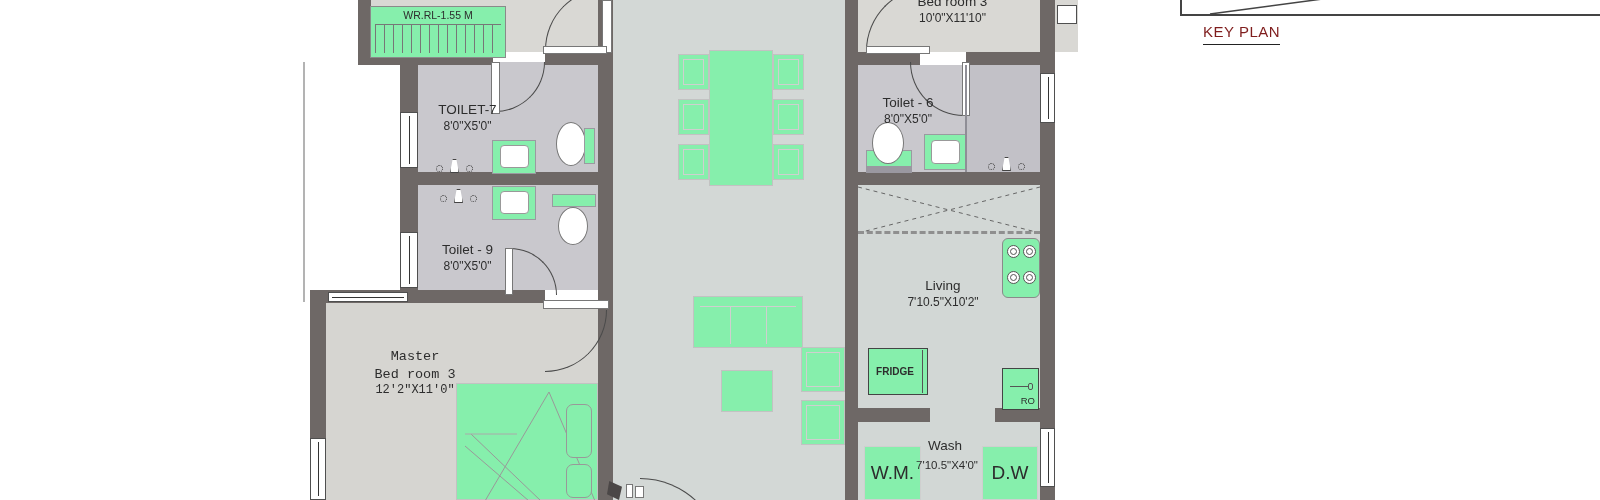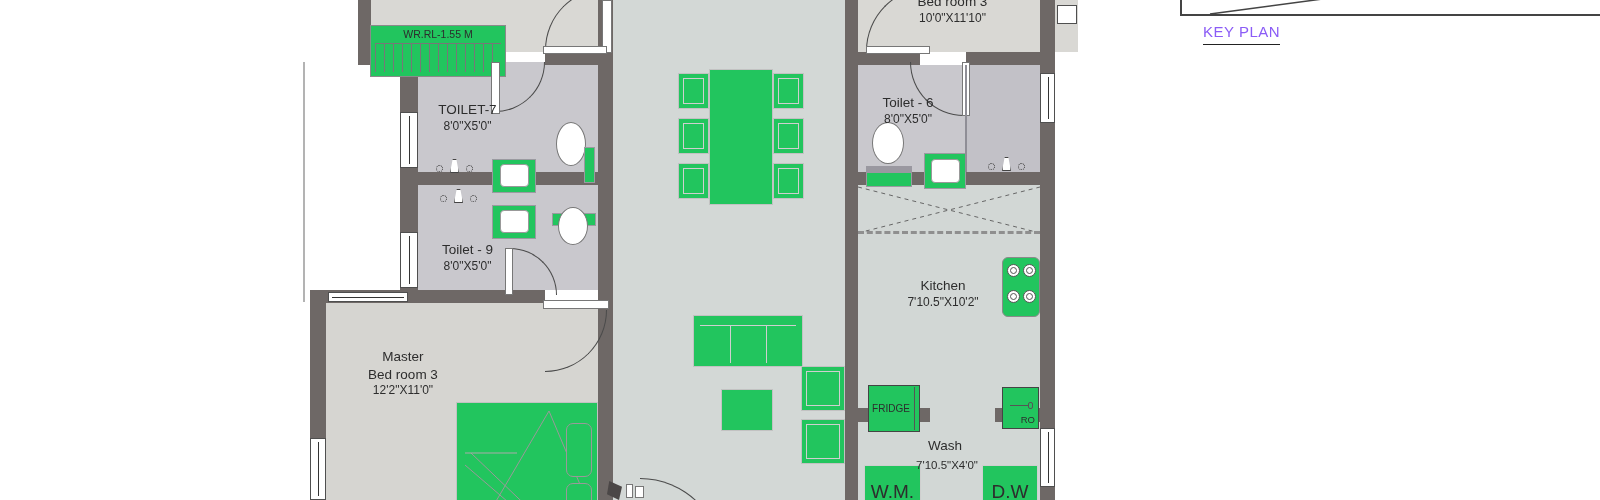--- a/index.html
+++ b/index.html
@@ -5,21 +5,21 @@
   html,body{margin:0;padding:0;background:#fff;}
   #plan{position:relative;width:1600px;height:500px;background:#fff;overflow:hidden;
         font-family:"Liberation Sans",sans-serif;color:#2d2d2d;}
   .abs{position:absolute;}
   .floor{position:absolute;}
   .w{position:absolute;background:#6e6866;}
   .win{position:absolute;background:#fff;border:1px solid #4f4f4f;box-sizing:border-box;}
   .win i{position:absolute;background:#333;}
   .arc{position:absolute;box-sizing:border-box;border:0 solid #4a4a4a;}
   .leaf{position:absolute;background:#fff;border:1px solid #777;box-sizing:border-box;}
-  .fx{position:absolute;background:#22c55e;border:1px solid #9a9aa0;box-sizing:border-box;margin-top:19px;}
+  .fx{position:absolute;background:#86efac;border:1px solid #9a9aa0;box-sizing:border-box;}
   .soft{border:1px solid #c2c2c2;}
   .lbl{position:absolute;text-align:center;line-height:1.3;}
   .nm{font-size:13.5px;}
   .dm{font-size:12px;}
   .thin{position:absolute;background:#9a99a0;}
   .burner{position:absolute;width:13px;height:13px;border:1px solid #555;border-radius:50%;box-sizing:border-box;background:#fff;}
   .burner::before{content:"";position:absolute;inset:2px;border:1px solid #555;border-radius:50%;}
   .shdot{position:absolute;width:7px;height:7px;border:1px dotted #444;border-radius:50%;box-sizing:border-box;}
   .shhead{position:absolute;width:9px;height:14px;background:#fff;border:1px solid #444;box-sizing:border-box;
           clip-path:polygon(30% 0,70% 0,100% 100%,0 100%);}
@@ -200,21 +200,21 @@
     <line x1="0" y1="2" x2="182" y2="48" stroke="#666" stroke-width="1" stroke-dasharray="4,4"></line>
     <line x1="0" y1="48" x2="182" y2="2" stroke="#666" stroke-width="1" stroke-dasharray="4,4"></line>
   </svg>
   <div style="position:absolute;left:858px;top:231px;width:182px;height:0;border-top:3px dashed #8f8f8f;"></div>
   <div class="fx" style="left:1002px;top:238px;width:38px;height:60px;border-radius:6px;border-color:#8a8a8a;">
     <div class="burner" style="left:4px;top:6px;"></div>
     <div class="burner" style="left:20px;top:6px;"></div>
     <div class="burner" style="left:4px;top:32px;"></div>
     <div class="burner" style="left:20px;top:32px;"></div>
   </div>
-  <div class="fx" style="left:868px;top:366px;width:52px;height:47px;border:1.5px solid #444;">
+  <div class="fx" style="left:868px;top:348px;width:60px;height:47px;border:1.5px solid #444;font-weight:bold;">
     <div style="position:absolute;right:4px;top:1px;bottom:1px;width:1px;background:#555;"></div>
     <div class="lbl" style="left:0;right:6px;top:16px;font-size:10px;">
       <span>FRIDGE</span>
     </div>
   </div>
   <div class="fx" style="left:1002px;top:368px;width:37px;height:42px;border:1.5px solid #444;">
     <div style="position:absolute;left:7px;top:17px;width:18px;height:1px;background:#555;"></div>
     <div style="position:absolute;left:25px;top:14px;width:5px;height:7px;border:1px solid #555;border-radius:2px;box-sizing:border-box;"></div>
     <div class="lbl" style="right:3px;bottom:2px;left:0;text-align:right;font-size:9.5px;">
       <span>RO</span>
@@ -242,36 +242,36 @@
   </div>
   <div class="lbl" style="left:858px;top:94px;width:100px;">
     <div class="nm">Toilet - 6</div>
     <div class="dm">8'0"X5'0"</div>
   </div>
   <div class="lbl" style="left:880px;top:-7px;width:145px;">
     <div class="nm">Bed room 3</div>
     <div class="dm">10'0"X11'10"</div>
   </div>
   <div class="lbl" style="left:868px;top:277px;width:150px;">
-    <div class="nm">Kitchen</div>
+    <div class="nm">Living</div>
     <div class="dm">7'10.5"X10'2"</div>
   </div>
-  <div class="lbl" style="left:324px;top:348px;width:158px;">
+  <div class="lbl" style="left:336px;top:348px;width:158px;font-family:Liberation Mono, monospace;">
     <div class="nm">Master</div>
     <div class="nm">Bed room 3</div>
     <div class="dm">12'2"X11'0"</div>
   </div>
   <div class="lbl" style="left:895px;top:437px;width:100px;">
     <div class="nm">Wash</div>
   </div>
   <div class="lbl" style="left:891px;top:458px;width:112px;">
     <div style="font-size:11.5px;">7'10.5"X4'0"</div>
   </div>
 
   <div style="position:absolute;left:1180px;top:-42px;width:480px;height:58px;border:2px solid #444;box-sizing:border-box;background:#fff;"></div>
   <svg style="left:1200px;top:-40px;" width="400" height="56">
     <line x1="10" y1="54" x2="400" y2="2" stroke="#444" stroke-width="1.5"></line>
   </svg>
   <div class="lbl" style="left:1203px;top:22px;width:90px;text-align:left;">
-    <span style="display:inline-block;font-size:15px;letter-spacing:0.5px;color:#8b5cf6;border-bottom:1.5px solid #222;padding-bottom:2px;">KEY PLAN</span>
+    <span style="display:inline-block;font-size:15px;letter-spacing:0.5px;color:#7f1d1d;border-bottom:1.5px solid #222;padding-bottom:2px;">KEY PLAN</span>
   </div>
 
 </div>
 
 </body></html>

